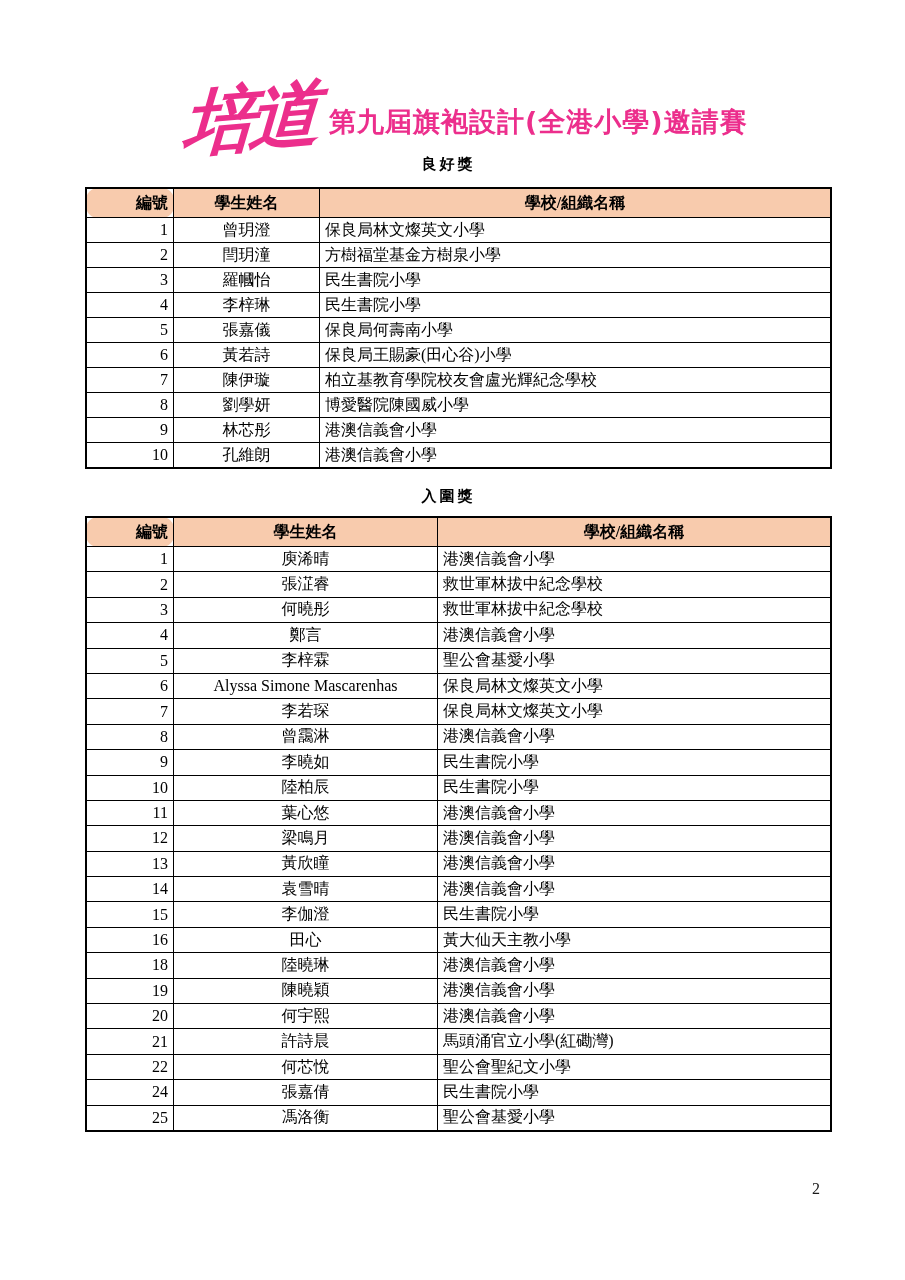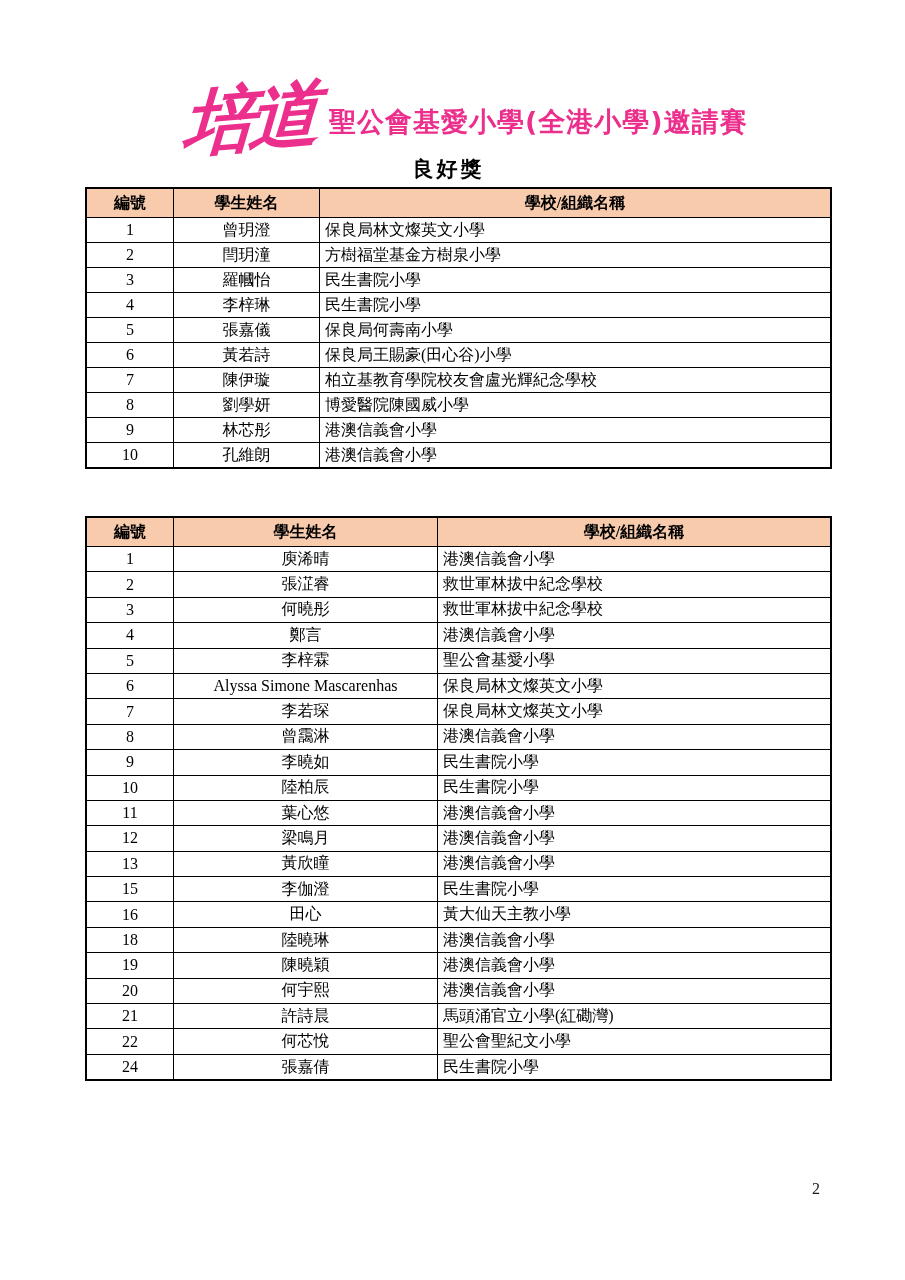--- a/index.html
+++ b/index.html
@@ -39,21 +39,21 @@
     letter-spacing: 1px;
     padding-top: 8px;
   }
 
   
   .section-title {
     position: absolute;
     left: 85px;
     width: 727px;
     text-align: center;
-    font-size: 21px;
+    font-size: 15px;
     font-weight: bold;
     letter-spacing: 3px;
   }
   #section1-title { top: 155px; }
   #section2-title { top: 487px; }
 
   
   table.award-table {
     position: absolute;
     left: 85px;
@@ -74,21 +74,21 @@
   }
   .award-table th {
     background: #F8CBAD;
     text-align: center;
     font-weight: bold;
     height: 28px;
   }
   .award-table td { height: 24px; }
   #table2 td { height: 24.4px; }
 
-  .award-table th.col-no, .award-table td.col-no { text-align: center; }
+  .award-table th.col-no, .award-table td.col-no { text-align: right; border-radius: 12px; }
   .award-table td.col-name { text-align: center; }
   .award-table td.col-school { text-align: left; }
 
   #table1 .col-no     { width: 76px; }
   #table1 .col-name   { width: 135px; text-align: center; }
   #table1 .col-school { width: 500px; }
 
   #table2 .col-no     { width: 76px; }
   #table2 .col-name   { width: 253px; }
   #table2 .col-school { width: 382px; }
@@ -104,21 +104,21 @@
     color: #1a1a1a;
   }
 </style>
 </head>
 <body>
 
 <div class="page">
 
   <div class="brand">
     <span class="logo-mark" style="color: rgb(236, 46, 140);">培道</span>
-    <span class="brand-title" style="color: rgb(236, 46, 140);">聖公會基愛小學(全港小學)邀請賽</span>
+    <span class="brand-title" style="color: rgb(236, 46, 140);">第九屆旗袍設計(全港小學)邀請賽</span>
   </div>
 
   <div class="section-title" id="section1-title">良好獎</div>
 
   <table class="award-table" id="table1">
     <thead>
       <tr>
         <th class="col-no">編號</th>
         <th class="col-name" style="text-align:center">學生姓名</th>
         <th class="col-school">學校/組織名稱</th>
@@ -181,20 +181,21 @@
         </tr>
 
         <tr>
           <td class="col-no">10</td>
           <td class="col-name">孔維朗</td>
           <td class="col-school">港澳信義會小學</td>
         </tr>
       </tbody>
   </table>
 
+  <div class="section-title" id="section2-title">入圍獎</div>
 
   <table class="award-table" id="table2">
     <thead>
       <tr>
         <th class="col-no">編號</th>
         <th class="col-name">學生姓名</th>
         <th class="col-school">學校/組織名稱</th>
       </tr>
     </thead>
     <tbody>
@@ -270,20 +271,25 @@
           <td class="col-name">梁鳴月</td>
           <td class="col-school">港澳信義會小學</td>
         </tr>
 
         <tr>
           <td class="col-no">13</td>
           <td class="col-name">黃欣瞳</td>
           <td class="col-school">港澳信義會小學</td>
         </tr>
 
+        <tr>
+          <td class="col-no">14</td>
+          <td class="col-name">袁雪晴</td>
+          <td class="col-school">港澳信義會小學</td>
+        </tr>
 
         <tr>
           <td class="col-no">15</td>
           <td class="col-name">李伽澄</td>
           <td class="col-school">民生書院小學</td>
         </tr>
 
         <tr>
           <td class="col-no">16</td>
           <td class="col-name">田心</td>
@@ -321,18 +327,23 @@
           <td class="col-school">聖公會聖紀文小學</td>
         </tr>
 
 
         <tr>
           <td class="col-no">24</td>
           <td class="col-name">張嘉倩</td>
           <td class="col-school">民生書院小學</td>
         </tr>
 
+        <tr>
+          <td class="col-no">25</td>
+          <td class="col-name">馮洛衡</td>
+          <td class="col-school">聖公會基愛小學</td>
+        </tr>
       </tbody>
   </table>
 
   <div class="page-number">2</div>
 
 </div>
 
 </body></html>

